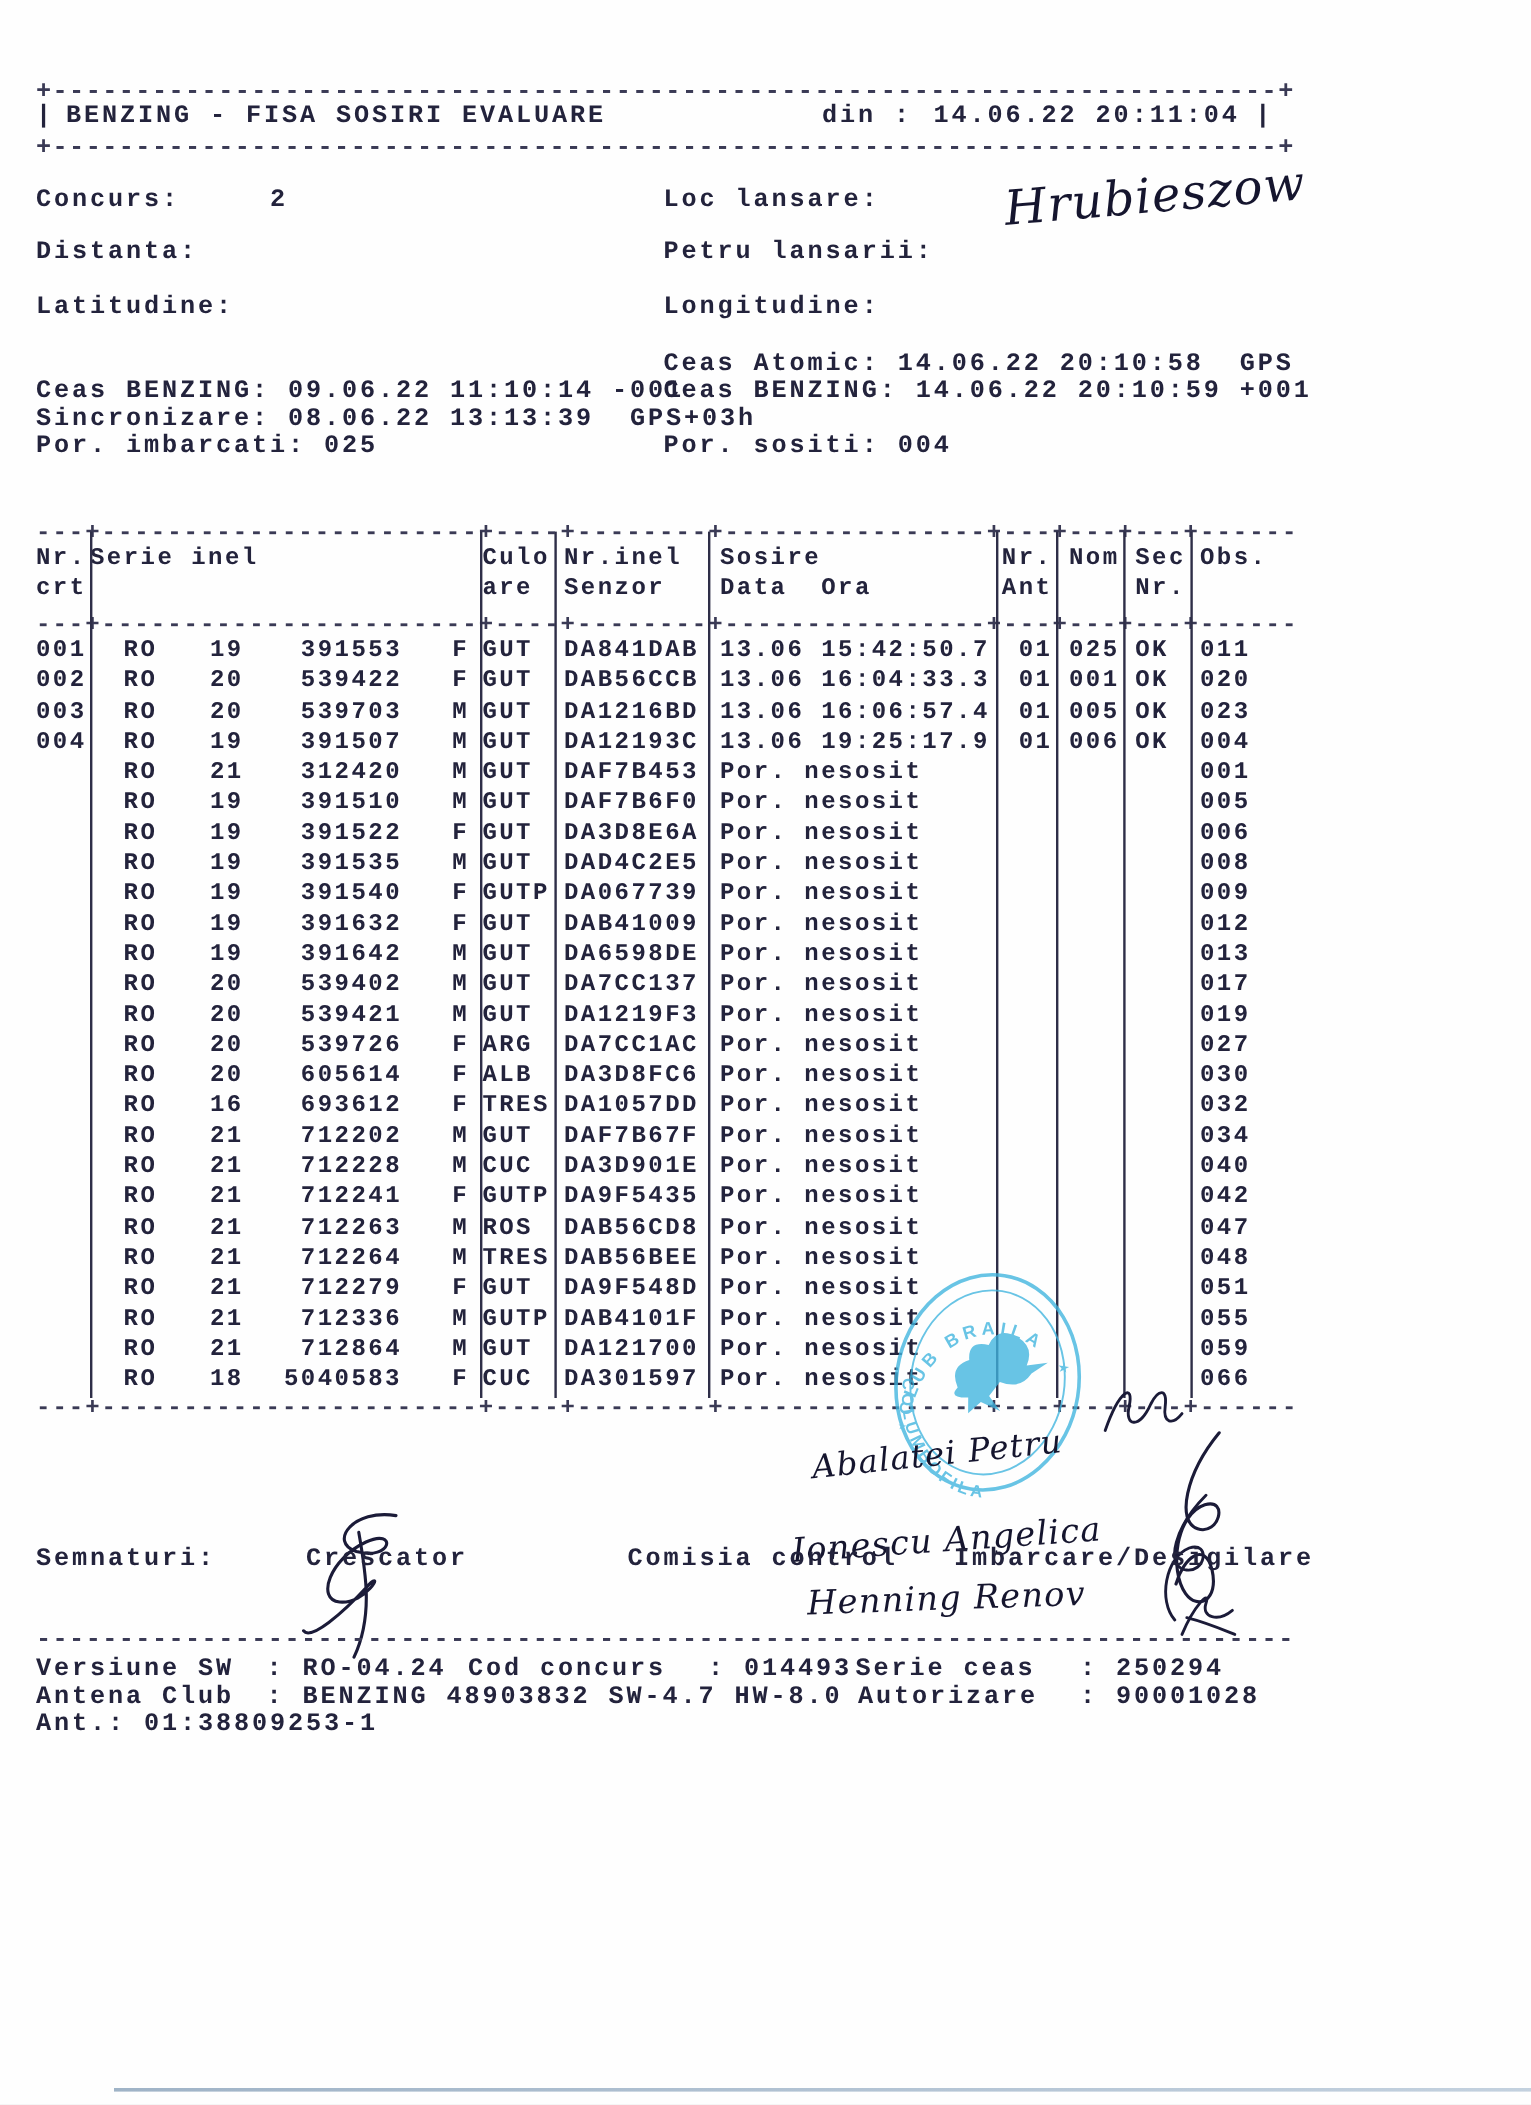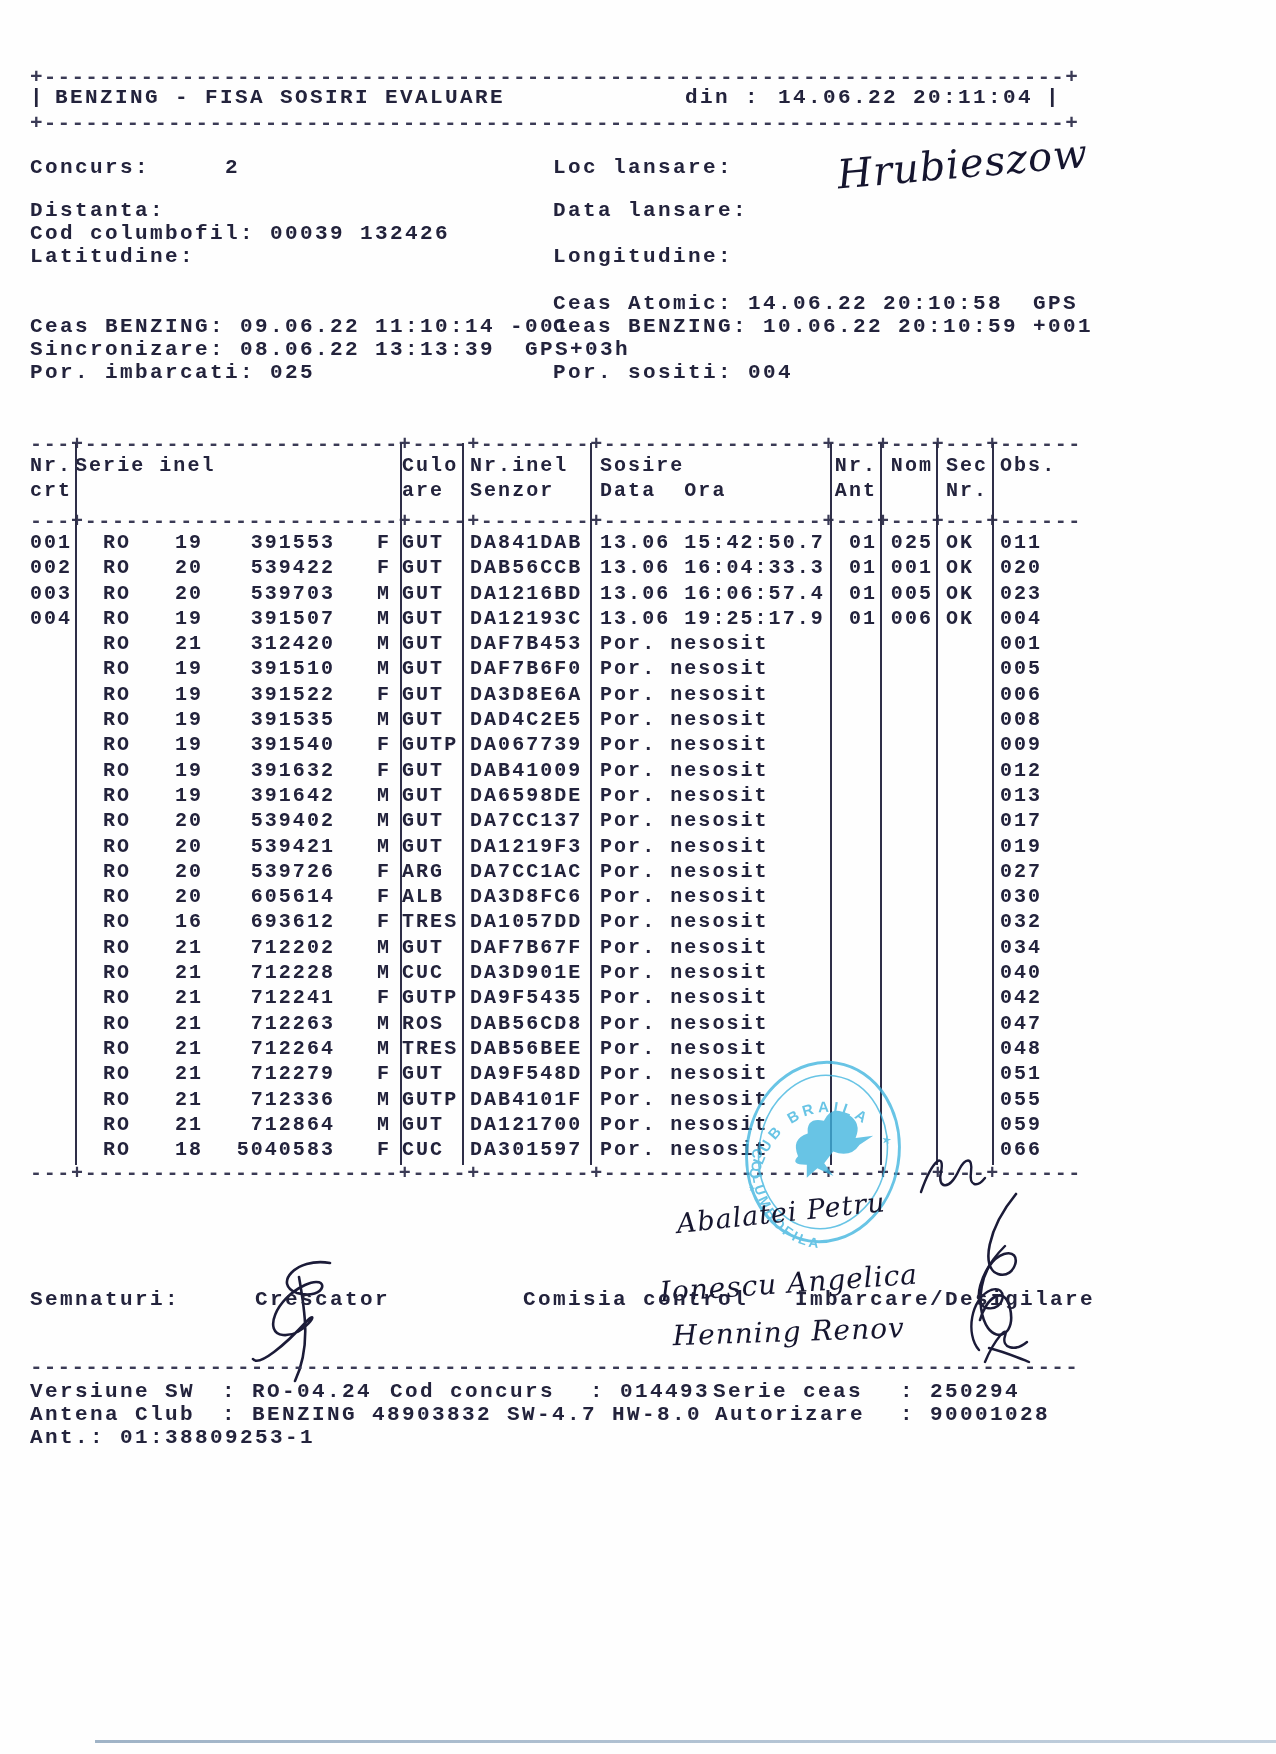--- a/index.html
+++ b/index.html
@@ -61,39 +61,38 @@
   <span class="pipe" style="left:30px;top:86px">|</span>
   <span style="left:55px;top:86px">BENZING - FISA SOSIRI EVALUARE</span>
   <span style="left:685px;top:86px">din :</span>
   <span style="left:778px;top:86px">14.06.22 20:11:04</span>
   <span class="pipe" style="left:1046px;top:86px">|</span>
   <div class="rule" style="left:30px;top:112px">+--------------------------------------------------------------------------+</div>
 
   
   <div class="line flow" style="left:30px;top:156px"><span class="lbl w195">Concurs</span><span class="val">2</span></div>
   <div class="line flow" style="left:30px;top:199px"><span class="lbl w195">Distanta</span><span class="val"></span></div>
-  <div class="line flow" style="left:30px;top:222px"><span class="lbl w195">Cod columbofil</span><span class="val">00039 132426</span></div>
   <div class="line flow" style="left:30px;top:245px"><span class="lbl w195">Latitudine</span><span class="val"></span></div>
 
   <div class="line flow" style="left:553px;top:156px"><span class="lbl w187">Loc lansare</span><span class="val"></span></div>
-  <div class="line flow" style="left:553px;top:199px"><span class="lbl w187">Data lansare</span><span class="val"></span></div>
+  <div class="line flow" style="left:553px;top:199px"><span class="lbl w187">Petru lansarii</span><span class="val"></span></div>
   <div class="line flow" style="left:553px;top:245px"><span class="lbl w187">Longitudine</span><span class="val"></span></div>
 
   
   <div class="hw" style="left:782px;top:132px;font-size:40px;transform:rotate(-5deg);">
     <span style="position:static">Hrubieszow</span>
   </div>
 
   
   <div class="line flow" style="left:30px;top:315px"><span class="lbl w195">Ceas BENZING</span><span class="val">09.06.22 11:10:14 -001</span></div>
   <div class="line flow" style="left:30px;top:338px"><span class="lbl w195">Sincronizare</span><span class="val">08.06.22 13:13:39  GPS+03h</span></div>
   <div class="line flow" style="left:30px;top:361px"><span class="lbl w195">Por. imbarcati</span><span class="val">025</span></div>
 
   <div class="line flow" style="left:553px;top:292px"><span class="lbl w195">Ceas Atomic</span><span class="val">14.06.22 20:10:58  GPS</span></div>
-  <div class="line flow" style="left:553px;top:315px"><span class="lbl w195">Ceas BENZING</span><span class="val">10.06.22 20:10:59 +001</span></div>
+  <div class="line flow" style="left:553px;top:315px"><span class="lbl w195">Ceas BENZING</span><span class="val">14.06.22 20:10:59 +001</span></div>
   <div class="line flow" style="left:553px;top:361px"><span class="lbl w195">Por. sositi</span><span class="val">004</span></div>
 
   
   <div class="tablewrap">
     <div class="t-rule" style="left:0;top:0">---+-----------------------+----+--------+----------------+---+---+---+------</div>
     <div class="thead flow" style="top:20px;width:1090px"><div class="trow"><div class="cell c0">Nr.</div><div class="cell c1">Serie inel</div><div class="cell c2">Culo</div><div class="cell c3">Nr.inel</div><div class="cell c4">Sosire</div><div class="cell c5">Nr.</div><div class="cell c6">Nom</div><div class="cell c7">Sec</div><div class="cell c8">Obs.</div></div><div class="trow"><div class="cell c0">crt</div><div class="cell c1"></div><div class="cell c2">are</div><div class="cell c3">Senzor</div><div class="cell c4">Data  Ora</div><div class="cell c5">Ant</div><div class="cell c6"></div><div class="cell c7">Nr.</div><div class="cell c8"></div></div></div>
     <div class="t-rule" style="left:0;top:77px">---+-----------------------+----+--------+----------------+---+---+---+------</div>
     <div class="tbody flow" style="top:97px;width:1090px"><div class="trow"><div class="cell c0">001</div><div class="cell c1"><span class="sp-c">RO</span><span class="sp-y">19</span><span class="sp-r">391553</span><span class="sp-s">F</span></div><div class="cell c2">GUT</div><div class="cell c3">DA841DAB</div><div class="cell c4">13.06 15:42:50.7</div><div class="cell c5">01</div><div class="cell c6">025</div><div class="cell c7">OK</div><div class="cell c8">011</div></div><div class="trow"><div class="cell c0">002</div><div class="cell c1"><span class="sp-c">RO</span><span class="sp-y">20</span><span class="sp-r">539422</span><span class="sp-s">F</span></div><div class="cell c2">GUT</div><div class="cell c3">DAB56CCB</div><div class="cell c4">13.06 16:04:33.3</div><div class="cell c5">01</div><div class="cell c6">001</div><div class="cell c7">OK</div><div class="cell c8">020</div></div><div class="trow"><div class="cell c0">003</div><div class="cell c1"><span class="sp-c">RO</span><span class="sp-y">20</span><span class="sp-r">539703</span><span class="sp-s">M</span></div><div class="cell c2">GUT</div><div class="cell c3">DA1216BD</div><div class="cell c4">13.06 16:06:57.4</div><div class="cell c5">01</div><div class="cell c6">005</div><div class="cell c7">OK</div><div class="cell c8">023</div></div><div class="trow"><div class="cell c0">004</div><div class="cell c1"><span class="sp-c">RO</span><span class="sp-y">19</span><span class="sp-r">391507</span><span class="sp-s">M</span></div><div class="cell c2">GUT</div><div class="cell c3">DA12193C</div><div class="cell c4">13.06 19:25:17.9</div><div class="cell c5">01</div><div class="cell c6">006</div><div class="cell c7">OK</div><div class="cell c8">004</div></div><div class="trow"><div class="cell c0"></div><div class="cell c1"><span class="sp-c">RO</span><span class="sp-y">21</span><span class="sp-r">312420</span><span class="sp-s">M</span></div><div class="cell c2">GUT</div><div class="cell c3">DAF7B453</div><div class="cell c4">Por. nesosit</div><div class="cell c5"></div><div class="cell c6"></div><div class="cell c7"></div><div class="cell c8">001</div></div><div class="trow"><div class="cell c0"></div><div class="cell c1"><span class="sp-c">RO</span><span class="sp-y">19</span><span class="sp-r">391510</span><span class="sp-s">M</span></div><div class="cell c2">GUT</div><div class="cell c3">DAF7B6F0</div><div class="cell c4">Por. nesosit</div><div class="cell c5"></div><div class="cell c6"></div><div class="cell c7"></div><div class="cell c8">005</div></div><div class="trow"><div class="cell c0"></div><div class="cell c1"><span class="sp-c">RO</span><span class="sp-y">19</span><span class="sp-r">391522</span><span class="sp-s">F</span></div><div class="cell c2">GUT</div><div class="cell c3">DA3D8E6A</div><div class="cell c4">Por. nesosit</div><div class="cell c5"></div><div class="cell c6"></div><div class="cell c7"></div><div class="cell c8">006</div></div><div class="trow"><div class="cell c0"></div><div class="cell c1"><span class="sp-c">RO</span><span class="sp-y">19</span><span class="sp-r">391535</span><span class="sp-s">M</span></div><div class="cell c2">GUT</div><div class="cell c3">DAD4C2E5</div><div class="cell c4">Por. nesosit</div><div class="cell c5"></div><div class="cell c6"></div><div class="cell c7"></div><div class="cell c8">008</div></div><div class="trow"><div class="cell c0"></div><div class="cell c1"><span class="sp-c">RO</span><span class="sp-y">19</span><span class="sp-r">391540</span><span class="sp-s">F</span></div><div class="cell c2">GUTP</div><div class="cell c3">DA067739</div><div class="cell c4">Por. nesosit</div><div class="cell c5"></div><div class="cell c6"></div><div class="cell c7"></div><div class="cell c8">009</div></div><div class="trow"><div class="cell c0"></div><div class="cell c1"><span class="sp-c">RO</span><span class="sp-y">19</span><span class="sp-r">391632</span><span class="sp-s">F</span></div><div class="cell c2">GUT</div><div class="cell c3">DAB41009</div><div class="cell c4">Por. nesosit</div><div class="cell c5"></div><div class="cell c6"></div><div class="cell c7"></div><div class="cell c8">012</div></div><div class="trow"><div class="cell c0"></div><div class="cell c1"><span class="sp-c">RO</span><span class="sp-y">19</span><span class="sp-r">391642</span><span class="sp-s">M</span></div><div class="cell c2">GUT</div><div class="cell c3">DA6598DE</div><div class="cell c4">Por. nesosit</div><div class="cell c5"></div><div class="cell c6"></div><div class="cell c7"></div><div class="cell c8">013</div></div><div class="trow"><div class="cell c0"></div><div class="cell c1"><span class="sp-c">RO</span><span class="sp-y">20</span><span class="sp-r">539402</span><span class="sp-s">M</span></div><div class="cell c2">GUT</div><div class="cell c3">DA7CC137</div><div class="cell c4">Por. nesosit</div><div class="cell c5"></div><div class="cell c6"></div><div class="cell c7"></div><div class="cell c8">017</div></div><div class="trow"><div class="cell c0"></div><div class="cell c1"><span class="sp-c">RO</span><span class="sp-y">20</span><span class="sp-r">539421</span><span class="sp-s">M</span></div><div class="cell c2">GUT</div><div class="cell c3">DA1219F3</div><div class="cell c4">Por. nesosit</div><div class="cell c5"></div><div class="cell c6"></div><div class="cell c7"></div><div class="cell c8">019</div></div><div class="trow"><div class="cell c0"></div><div class="cell c1"><span class="sp-c">RO</span><span class="sp-y">20</span><span class="sp-r">539726</span><span class="sp-s">F</span></div><div class="cell c2">ARG</div><div class="cell c3">DA7CC1AC</div><div class="cell c4">Por. nesosit</div><div class="cell c5"></div><div class="cell c6"></div><div class="cell c7"></div><div class="cell c8">027</div></div><div class="trow"><div class="cell c0"></div><div class="cell c1"><span class="sp-c">RO</span><span class="sp-y">20</span><span class="sp-r">605614</span><span class="sp-s">F</span></div><div class="cell c2">ALB</div><div class="cell c3">DA3D8FC6</div><div class="cell c4">Por. nesosit</div><div class="cell c5"></div><div class="cell c6"></div><div class="cell c7"></div><div class="cell c8">030</div></div><div class="trow"><div class="cell c0"></div><div class="cell c1"><span class="sp-c">RO</span><span class="sp-y">16</span><span class="sp-r">693612</span><span class="sp-s">F</span></div><div class="cell c2">TRES</div><div class="cell c3">DA1057DD</div><div class="cell c4">Por. nesosit</div><div class="cell c5"></div><div class="cell c6"></div><div class="cell c7"></div><div class="cell c8">032</div></div><div class="trow"><div class="cell c0"></div><div class="cell c1"><span class="sp-c">RO</span><span class="sp-y">21</span><span class="sp-r">712202</span><span class="sp-s">M</span></div><div class="cell c2">GUT</div><div class="cell c3">DAF7B67F</div><div class="cell c4">Por. nesosit</div><div class="cell c5"></div><div class="cell c6"></div><div class="cell c7"></div><div class="cell c8">034</div></div><div class="trow"><div class="cell c0"></div><div class="cell c1"><span class="sp-c">RO</span><span class="sp-y">21</span><span class="sp-r">712228</span><span class="sp-s">M</span></div><div class="cell c2">CUC</div><div class="cell c3">DA3D901E</div><div class="cell c4">Por. nesosit</div><div class="cell c5"></div><div class="cell c6"></div><div class="cell c7"></div><div class="cell c8">040</div></div><div class="trow"><div class="cell c0"></div><div class="cell c1"><span class="sp-c">RO</span><span class="sp-y">21</span><span class="sp-r">712241</span><span class="sp-s">F</span></div><div class="cell c2">GUTP</div><div class="cell c3">DA9F5435</div><div class="cell c4">Por. nesosit</div><div class="cell c5"></div><div class="cell c6"></div><div class="cell c7"></div><div class="cell c8">042</div></div><div class="trow"><div class="cell c0"></div><div class="cell c1"><span class="sp-c">RO</span><span class="sp-y">21</span><span class="sp-r">712263</span><span class="sp-s">M</span></div><div class="cell c2">ROS</div><div class="cell c3">DAB56CD8</div><div class="cell c4">Por. nesosit</div><div class="cell c5"></div><div class="cell c6"></div><div class="cell c7"></div><div class="cell c8">047</div></div><div class="trow"><div class="cell c0"></div><div class="cell c1"><span class="sp-c">RO</span><span class="sp-y">21</span><span class="sp-r">712264</span><span class="sp-s">M</span></div><div class="cell c2">TRES</div><div class="cell c3">DAB56BEE</div><div class="cell c4">Por. nesosit</div><div class="cell c5"></div><div class="cell c6"></div><div class="cell c7"></div><div class="cell c8">048</div></div><div class="trow"><div class="cell c0"></div><div class="cell c1"><span class="sp-c">RO</span><span class="sp-y">21</span><span class="sp-r">712279</span><span class="sp-s">F</span></div><div class="cell c2">GUT</div><div class="cell c3">DA9F548D</div><div class="cell c4">Por. nesosit</div><div class="cell c5"></div><div class="cell c6"></div><div class="cell c7"></div><div class="cell c8">051</div></div><div class="trow"><div class="cell c0"></div><div class="cell c1"><span class="sp-c">RO</span><span class="sp-y">21</span><span class="sp-r">712336</span><span class="sp-s">M</span></div><div class="cell c2">GUTP</div><div class="cell c3">DAB4101F</div><div class="cell c4">Por. nesosit</div><div class="cell c5"></div><div class="cell c6"></div><div class="cell c7"></div><div class="cell c8">055</div></div><div class="trow"><div class="cell c0"></div><div class="cell c1"><span class="sp-c">RO</span><span class="sp-y">21</span><span class="sp-r">712864</span><span class="sp-s">M</span></div><div class="cell c2">GUT</div><div class="cell c3">DA121700</div><div class="cell c4">Por. nesosit</div><div class="cell c5"></div><div class="cell c6"></div><div class="cell c7"></div><div class="cell c8">059</div></div><div class="trow"><div class="cell c0"></div><div class="cell c1"><span class="sp-c">RO</span><span class="sp-y">18</span><span class="sp-r">5040583</span><span class="sp-s">F</span></div><div class="cell c2">CUC</div><div class="cell c3">DA301597</div><div class="cell c4">Por. nesosit</div><div class="cell c5"></div><div class="cell c6"></div><div class="cell c7"></div><div class="cell c8">066</div></div></div>
     <div class="t-rule" style="left:0;top:729px">---+-----------------------+----+--------+----------------+---+---+---+------</div>
     <div class="col-line" style="left:45px"></div>

